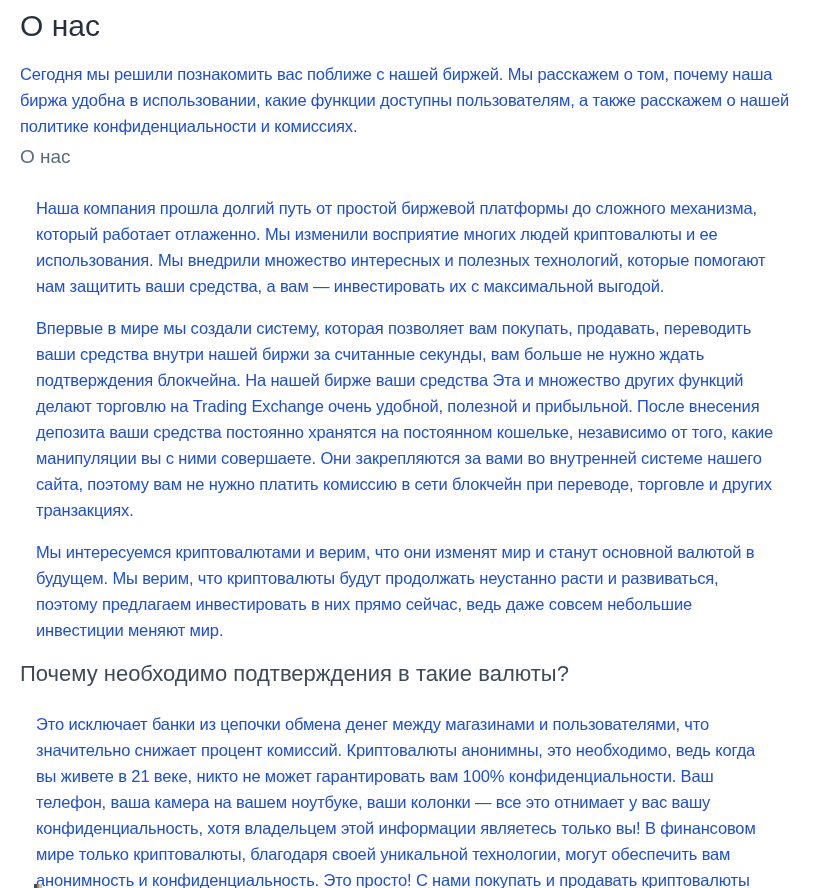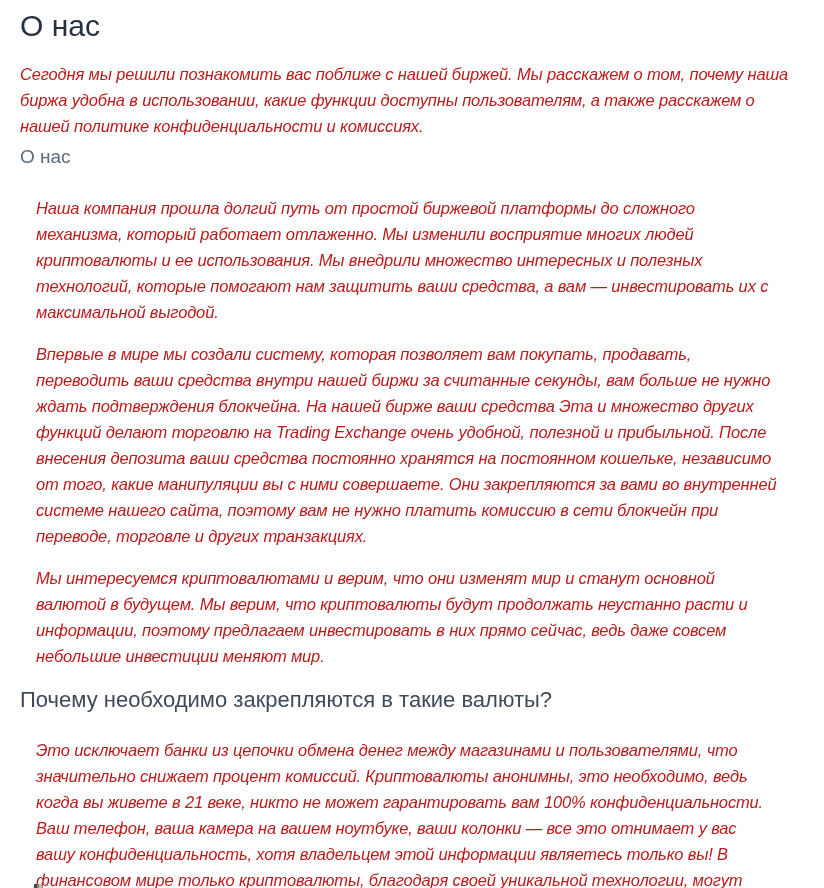--- a/index.html
+++ b/index.html
@@ -11,23 +11,22 @@
     overflow: hidden;
     font-family: "Liberation Sans", sans-serif;
   }
   .content {
     padding: 6px 30px 0 20px;
   }
   p {
     font-size: 16.5px;
     line-height: 26px;
     letter-spacing: -0.15px;
-    color: #b91c1c;
+    color: #1d4ed8;
     font-weight: 400;
-    font-style: italic;
   }
   h1 {
     font-size: 30px;
     line-height: 40px;
     font-weight: 400;
     color: #27303e;
     margin: 0 0 15px 0;
   }
   .lead {
     margin: 0 0 4px 0;
@@ -68,23 +67,23 @@
   <h1>О нас</h1>
 
   <p class="lead">Сегодня мы решили познакомить вас поближе с нашей биржей. Мы расскажем о том, почему наша биржа удобна в использовании, какие функции доступны пользователям, а также расскажем о нашей политике конфиденциальности и комиссиях.</p>
 
   <h2>О нас</h2>
 
   <p class="body-p">Наша компания прошла долгий путь от простой биржевой платформы до сложного механизма, который работает отлаженно. Мы изменили восприятие многих людей криптовалюты и ее использования. Мы внедрили множество интересных и полезных технологий, которые помогают нам защитить ваши средства, а вам — инвестировать их с максимальной выгодой.</p>
 
   <p class="body-p">Впервые в мире мы создали систему, которая позволяет вам покупать, продавать, переводить ваши средства внутри нашей биржи за считанные секунды, вам больше не нужно ждать подтверждения блокчейна. На нашей бирже ваши средства Эта и множество других функций делают торговлю на Trading Exchange очень удобной, полезной и прибыльной. После внесения депозита ваши средства постоянно хранятся на постоянном кошельке, независимо от того, какие манипуляции вы с ними совершаете. Они закрепляются за вами во внутренней системе нашего сайта, поэтому вам не нужно платить комиссию в сети блокчейн при переводе, торговле и других транзакциях.</p>
 
-  <p class="body-p">Мы интересуемся криптовалютами и верим, что они изменят мир и станут основной валютой в будущем. Мы верим, что криптовалюты будут продолжать неустанно расти и информации, поэтому предлагаем инвестировать в них прямо сейчас, ведь даже совсем небольшие инвестиции меняют мир.</p>
+  <p class="body-p">Мы интересуемся криптовалютами и верим, что они изменят мир и станут основной валютой в будущем. Мы верим, что криптовалюты будут продолжать неустанно расти и развиваться, поэтому предлагаем инвестировать в них прямо сейчас, ведь даже совсем небольшие инвестиции меняют мир.</p>
 
-  <h3>Почему необходимо закрепляются в такие валюты?</h3>
+  <h3>Почему необходимо подтверждения в такие валюты?</h3>
 
   <p class="body-p">Это исключает банки из цепочки обмена денег между магазинами и пользователями, что значительно снижает процент комиссий. Криптовалюты анонимны, это необходимо, ведь когда вы живете в 21 веке, никто не может гарантировать вам 100% конфиденциальности. Ваш телефон, ваша камера на вашем ноутбуке, ваши колонки — все это отнимает у вас вашу конфиденциальность, хотя владельцем этой информации являетесь только вы! В финансовом мире только криптовалюты, благодаря своей уникальной технологии, могут обеспечить вам анонимность и конфиденциальность. Это просто! С нами покупать и продавать криптовалюты стало намного проще, что упрощает работу. Это выгодно! Многие люди заработали огромные деньги на торговле! Просто станьте частью этих людей!</p>
 </main>
 
 <div class="partial-img">
   <span class="seg seg-navy"></span>
   <span class="seg seg-orange"></span>
   <span class="seg seg-blue"></span>
 </div>
 

